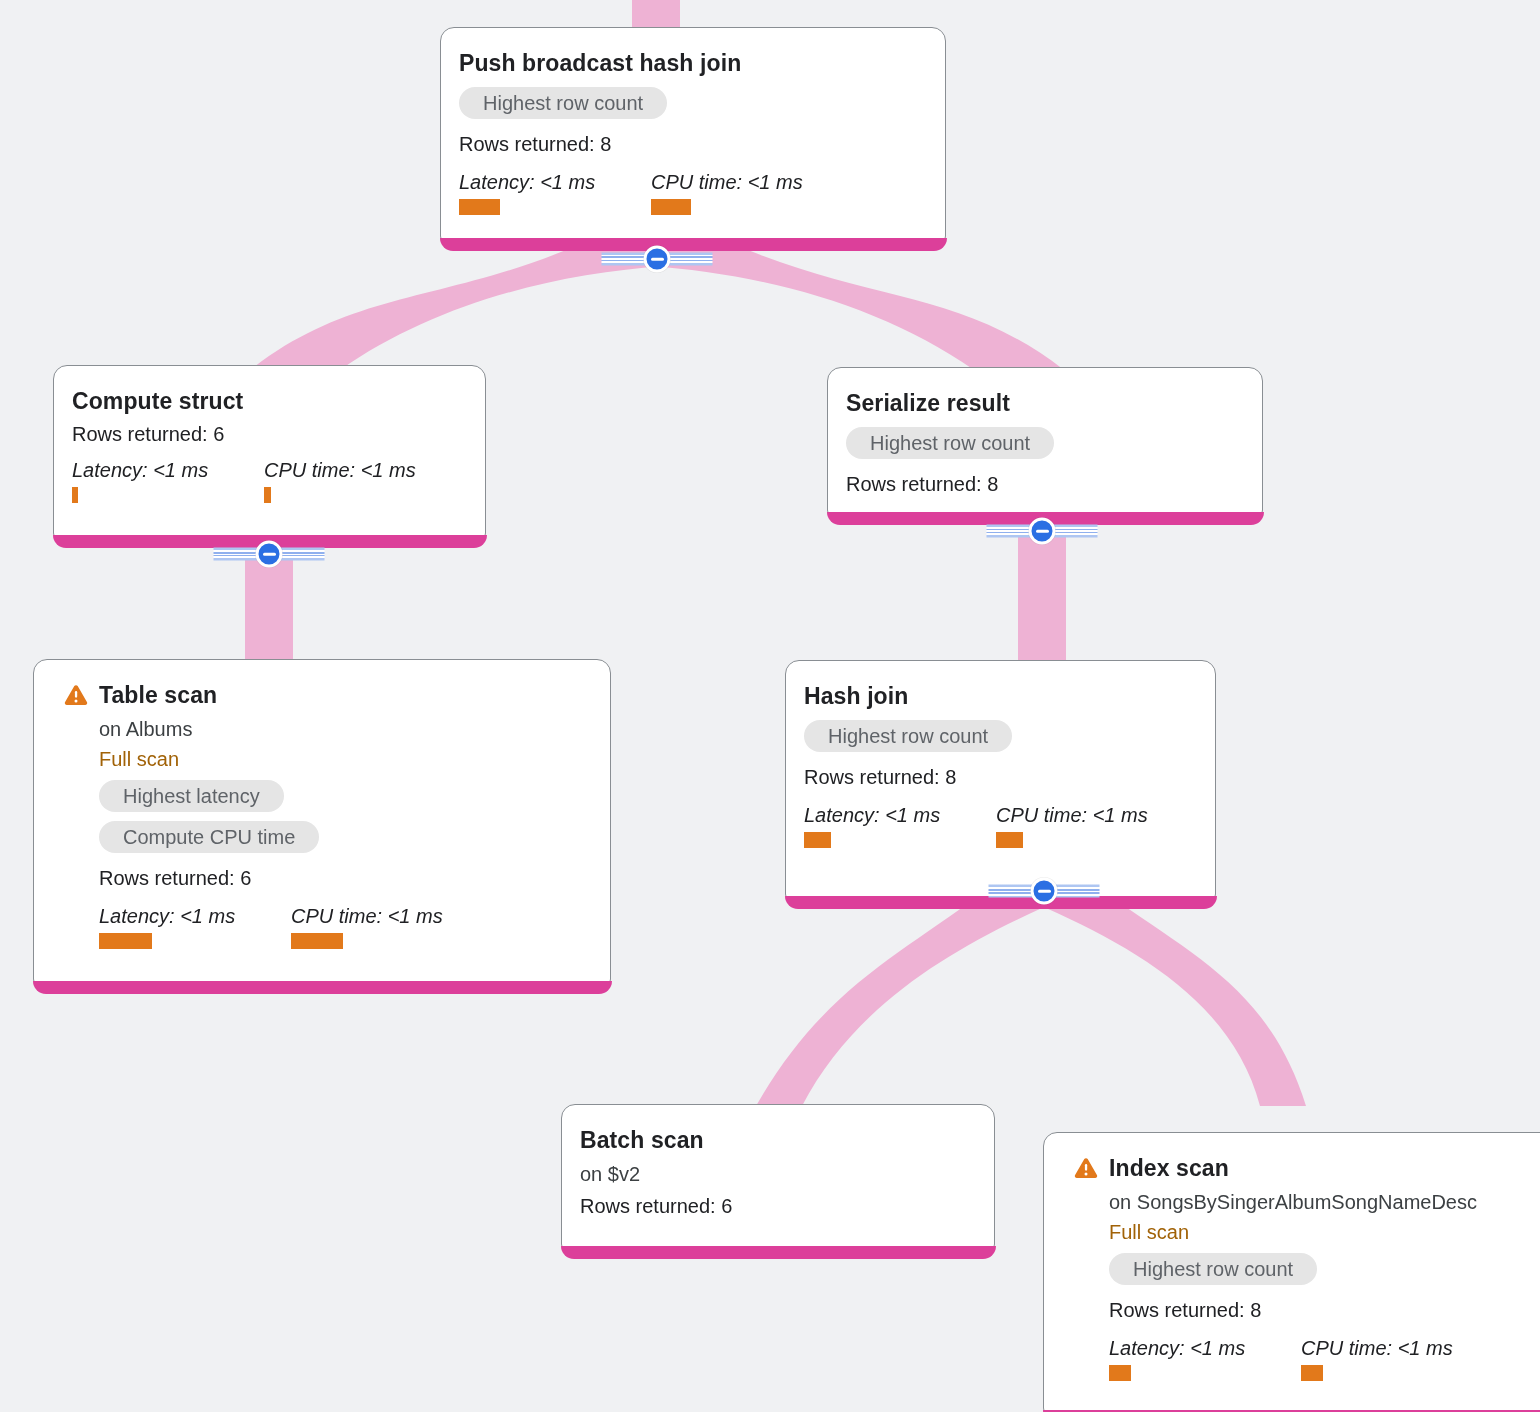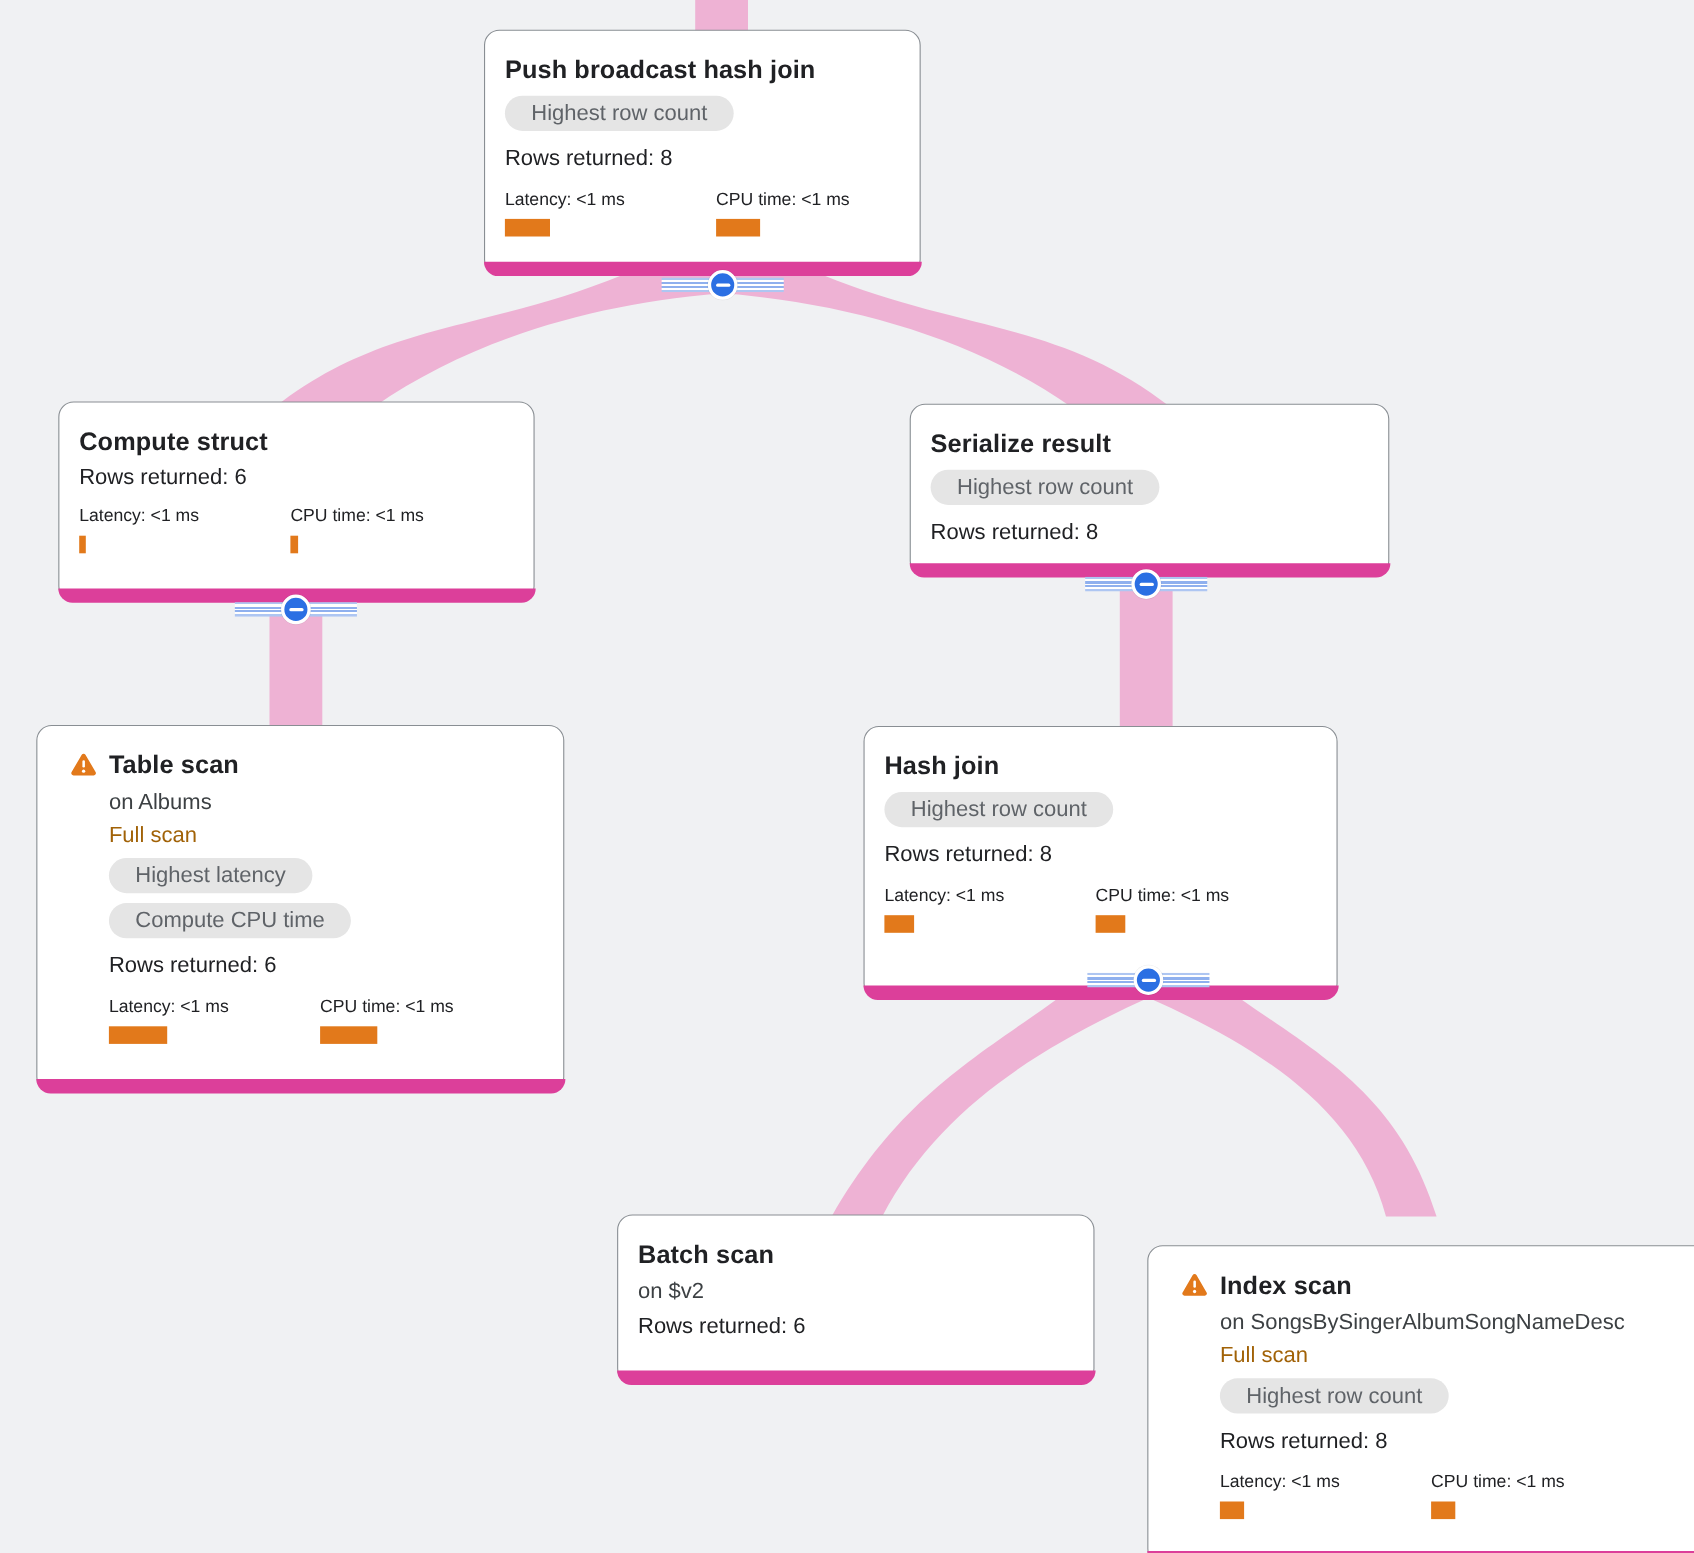--- a/index.html
+++ b/index.html
@@ -54,21 +54,21 @@
     background:#e5e5e5;color:#5f6368;
     font-size:20px;line-height:32px;height:32px;
     padding:0 24px;border-radius:16px;
     margin-top:9px;white-space:nowrap;
   }
   .rows{font-size:20px;line-height:24px;color:#202124;margin-top:13px;}
   .metrics{
     display:grid;grid-template-columns:192px auto;
     margin-top:14px;
   }
-  .metric-label{font-size:16px;line-height:24px;color:#202124;white-space:nowrap;}
+  .metric-label{font-size:20px;line-height:24px;color:#202124;white-space:nowrap;font-style:italic;}
   .bar{height:16px;background:#e2791b;margin-top:5px;}
 
   
   .junction{
     position:absolute;z-index:4;
     display:flex;align-items:center;
     transform:translate(-50%,-50%);
   }
   .jstripes{
     width:44px;height:13px;display:inline-block;
@@ -95,21 +95,21 @@
   <svg class="edges" width="1540" height="1412" viewBox="0 0 1540 1412">
     <rect class="ribbon" x="632" y="0" width="48" height="42"></rect>
     <path class="ribbon" d="M 566 250 C 438 302, 350 292, 250 370 L 340 370 C 432 306, 548 274, 666 266 L 666 250 Z"></path>
     <path class="ribbon" d="M 748 250 C 876 302, 964 292, 1064 370 L 974 370 C 882 306, 766 274, 648 266 L 648 250 Z"></path>
     <rect class="ribbon" x="245" y="540" width="48" height="126"></rect>
     <rect class="ribbon" x="1018" y="517" width="48" height="149"></rect>
     <path class="ribbon" d="M 982 893 C 898 956, 822 990, 756 1106 L 802 1106 C 854 1006, 950 950, 1042 908 L 1042 893 Z"></path>
     <path class="ribbon" d="M 1106 893 C 1194 956, 1270 990, 1306 1106 L 1260 1106 C 1234 1006, 1140 950, 1046 908 L 1046 893 Z"></path>
   </svg>
 
-  <div class="card" style="left:440px;top:27px;width:397px;height:223px;">
+  <div class="card" style="left:440px;top:27px;width:506px;height:223px;">
     <div class="card-body">
       <div class="title">Push broadcast hash join</div>
       <div class="badge">Highest row count</div>
       <div class="rows">Rows returned: 8</div>
       <div class="metrics">
         <div>
           <div class="metric-label">Latency: &lt;1 ms</div>
           <div class="bar" style="width: 41px;"></div>
         </div>
         <div>
@@ -141,21 +141,21 @@
 
   <div class="card" style="left:827px;top:367px;width:436px;height:157px;">
     <div class="card-body">
       <div class="title">Serialize result</div>
       <div class="badge">Highest row count</div>
       <div class="rows">Rows returned: 8</div>
     </div>
     <div class="accent"></div>
   </div>
 
-  <div class="card" style="left:33px;top:659px;width:480px;height:334px;">
+  <div class="card" style="left:33px;top:659px;width:578px;height:334px;">
     <div class="card-body with-icon">
       <svg class="warn-icon" viewBox="0 0 24 21">
         <path d="M10.3 1.6 L1.1 17.4 a2 2 0 0 0 1.7 3 h18.4 a2 2 0 0 0 1.7 -3 L13.7 1.6 a2 2 0 0 0 -3.4 0 Z" fill="#e2791b"></path>
         <rect x="10.9" y="6.6" width="2.3" height="6.6" rx="1.1" fill="#ffffff"></rect>
         <circle cx="12" cy="16.6" r="1.5" fill="#ffffff"></circle>
       </svg>
       <div class="content">
         <div class="title">Table scan</div>
         <div class="subtitle">on Albums</div>
         <div class="scantype">Full scan</div>

